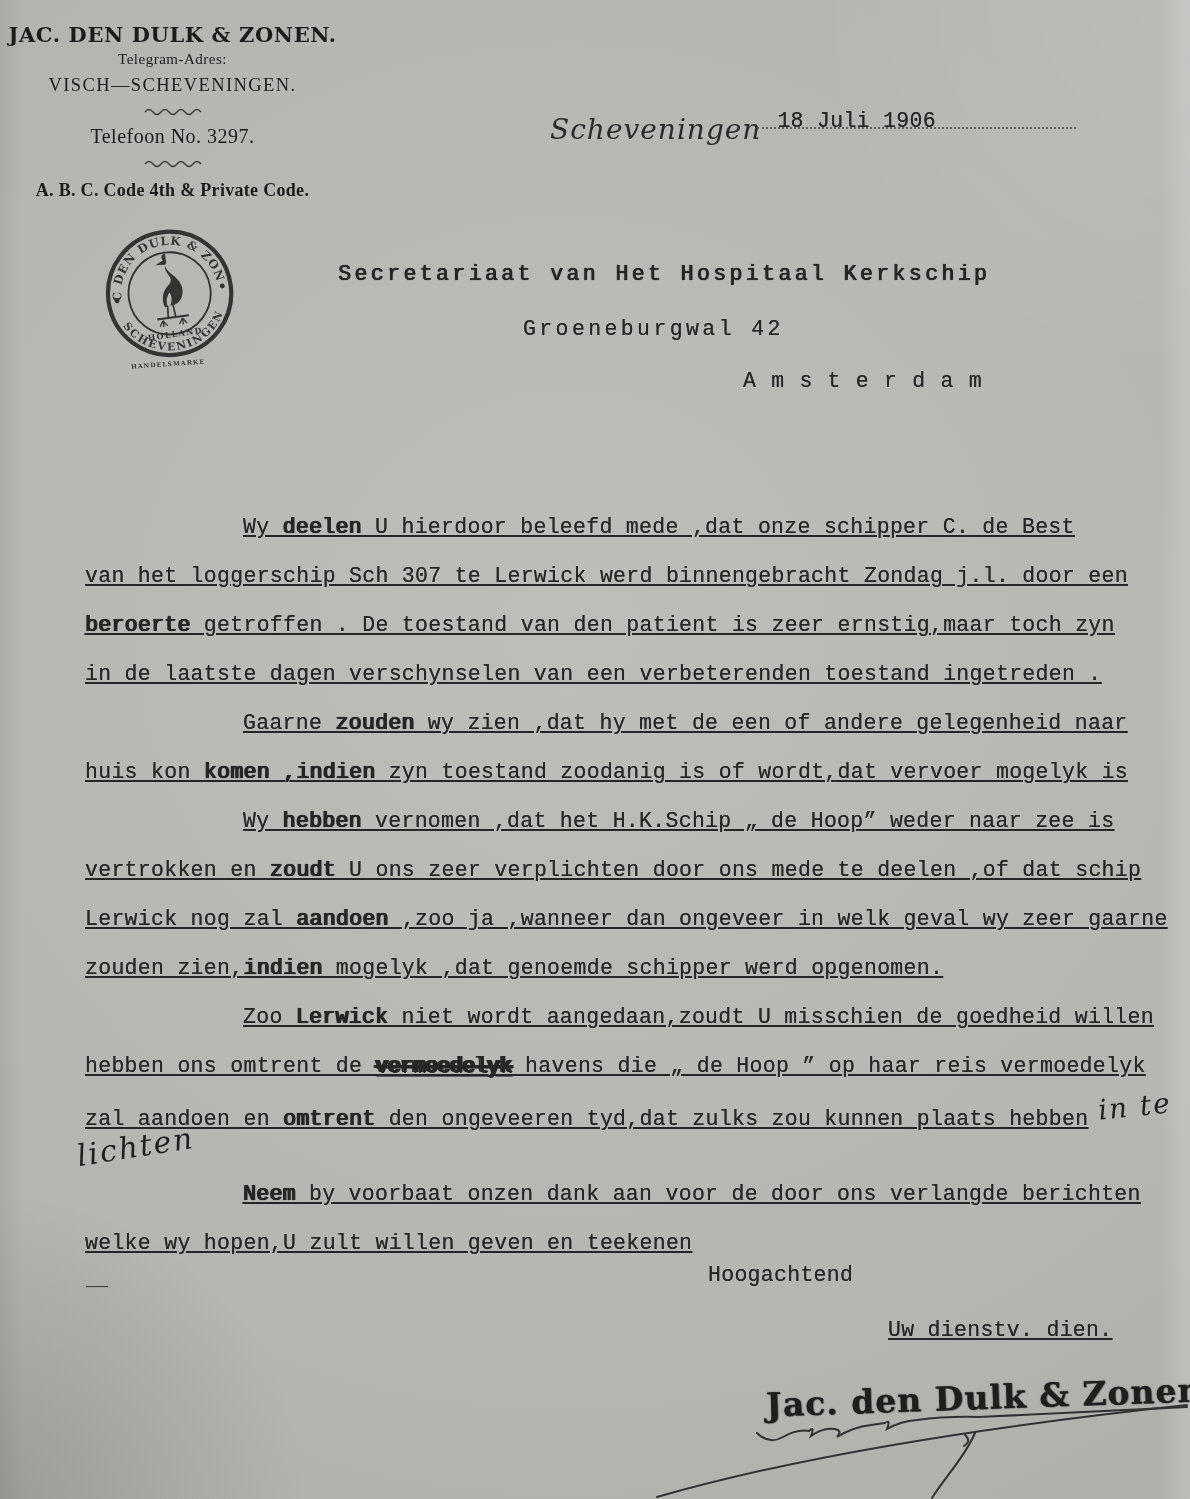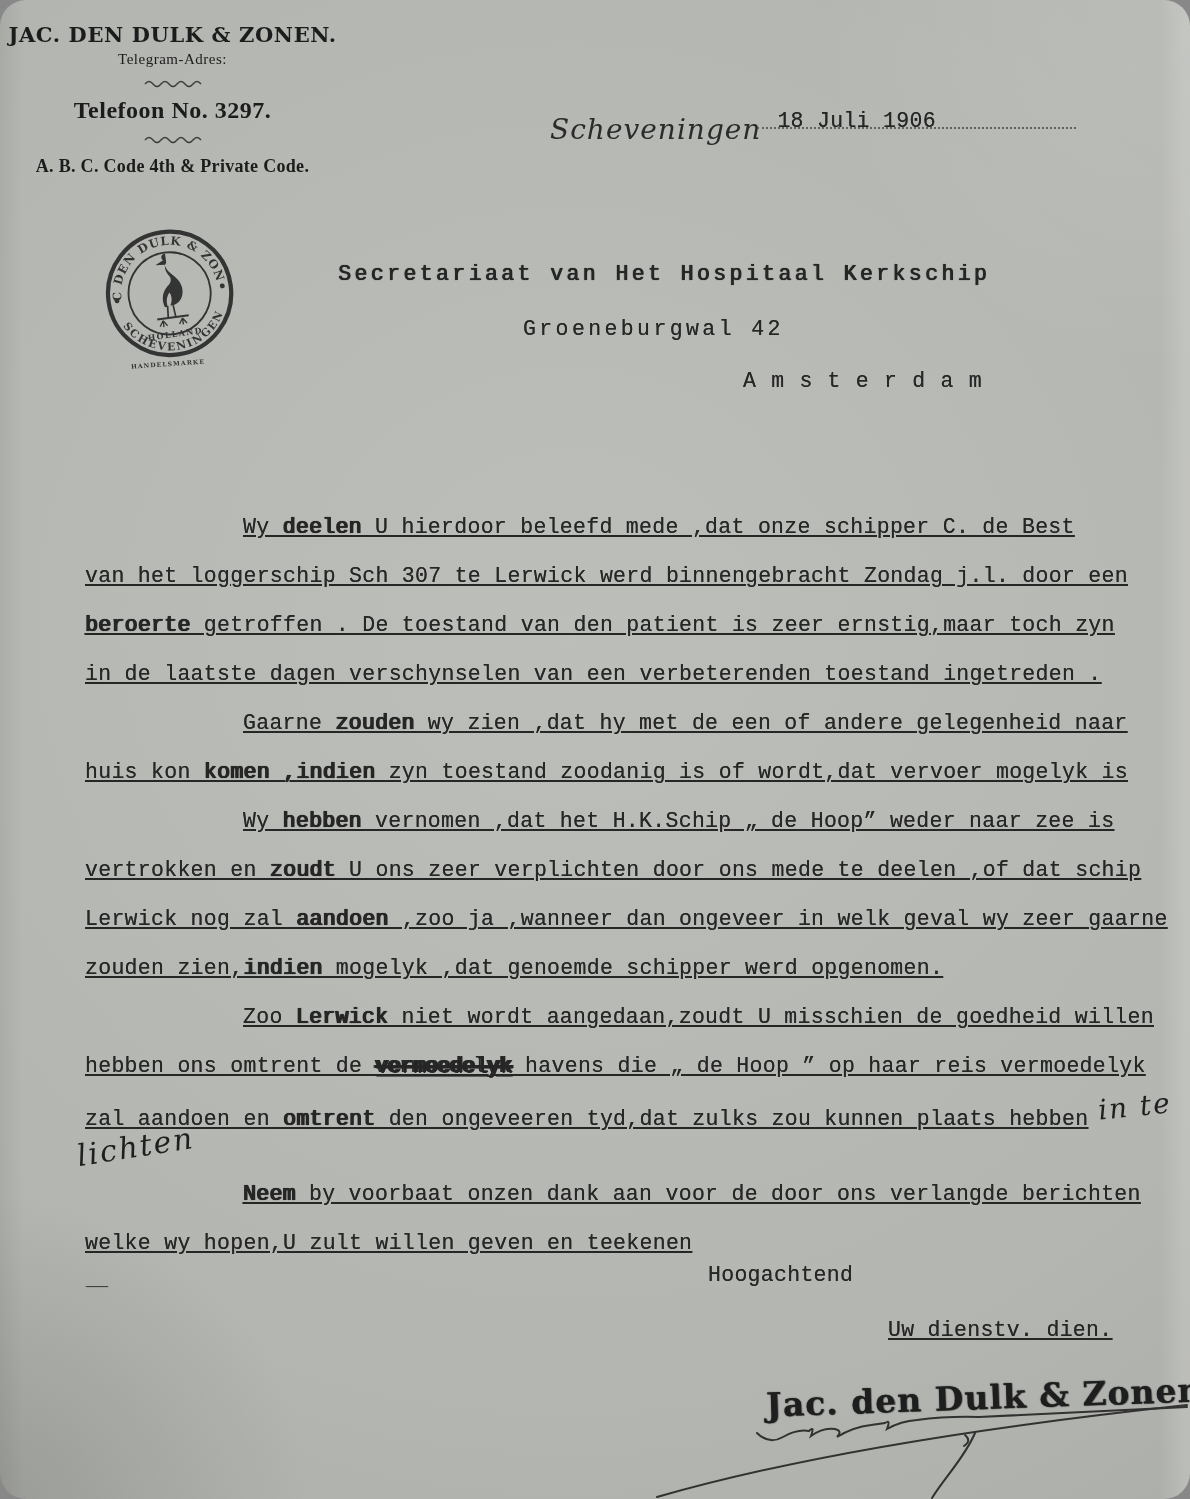--- a/index.html
+++ b/index.html
@@ -8,29 +8,28 @@
     width:1190px;height:1499px;
     margin:0 auto;
     overflow:hidden;
     color:#222;
     background-image:
       radial-gradient(circle at 0% 100%, rgba(55,55,50,0.16), transparent 16%),
       radial-gradient(circle at 100% 0%, rgba(255,255,255,0.10), transparent 20%),
       linear-gradient(90deg, rgba(0,0,0,0.06), transparent 2%, transparent 97.5%, rgba(255,255,255,0.16) 99.5%),
       radial-gradient(ellipse 120% 90% at 48% 42%, #bcbeb9 0%, #b4b6b1 55%, #a9aba6 92%, #a1a39e 100%);
     font-family:"Liberation Serif","DejaVu Serif",serif;
-    border-radius:26px;
   }
   
   .letterhead{position:absolute;left:0;top:22px;width:345px;text-align:center;color:#1c1c1c;}
   .lh-company{font-family:"DejaVu Serif",serif;font-weight:bold;font-size:21px;letter-spacing:0.6px;}
   .lh-telegram{font-size:15px;margin-top:4px;letter-spacing:0.5px;}
   .lh-visch{font-size:18.5px;letter-spacing:1.4px;margin-top:7px;}
   .lh-rule{margin-top:6px;}
-  .lh-telefoon{font-weight:bold;font-size:24px;margin-top:5px;letter-spacing:0.5px;}
+  .lh-telefoon{font-weight:normal;font-size:20px;margin-top:5px;letter-spacing:0.5px;}
   .lh-code{font-weight:bold;font-size:18px;margin-top:8px;letter-spacing:0.3px;text-align:center;}
   
   .dateline{position:absolute;left:550px;top:103px;white-space:nowrap;}
   .script{font-family:"DejaVu Serif",serif;font-style:italic;font-size:28px;letter-spacing:1px;color:#2b2b2b;}
   .date-wrap{position:relative;display:inline-block;width:315px;height:36px;vertical-align:baseline;}
   .dotted-rule{position:absolute;left:-4px;top:24px;width:319px;border-bottom:2px dotted #4c4c4c;opacity:.8;}
   .typed-date{position:absolute;left:16px;top:6px;}
   
   .tw{
     font-family:"Liberation Mono","DejaVu Sans Mono",monospace;
@@ -75,20 +74,21 @@
   .wavy-svg{display:inline-block;}
 </style>
 </head>
 <body>
 
 <div class="page">
 
   <div class="letterhead">
     <div class="lh-company">JAC. DEN DULK &amp; ZONEN.</div>
     <div class="lh-telegram">Telegram-Adres:</div>
+    <div class="lh-visch">VISCH—SCHEVENINGEN.</div>
     <div class="lh-rule">
       <svg class="wavy-svg" width="58" height="9" viewBox="0 0 58 9">
           <path d="M1 5 q4 -5 8 0 t8 0 t8 0 t8 0 t8 0 t8 0 t8 0" stroke="#3c3c3c" stroke-width="1.4" fill="none"></path>
         </svg>
     </div>
     <div class="lh-telefoon">Telefoon No. 3297.</div>
     <div class="lh-rule">
       <svg class="wavy-svg" width="58" height="9" viewBox="0 0 58 9">
           <path d="M1 5 q4 -5 8 0 t8 0 t8 0 t8 0 t8 0 t8 0 t8 0" stroke="#3c3c3c" stroke-width="1.4" fill="none"></path>
         </svg>

